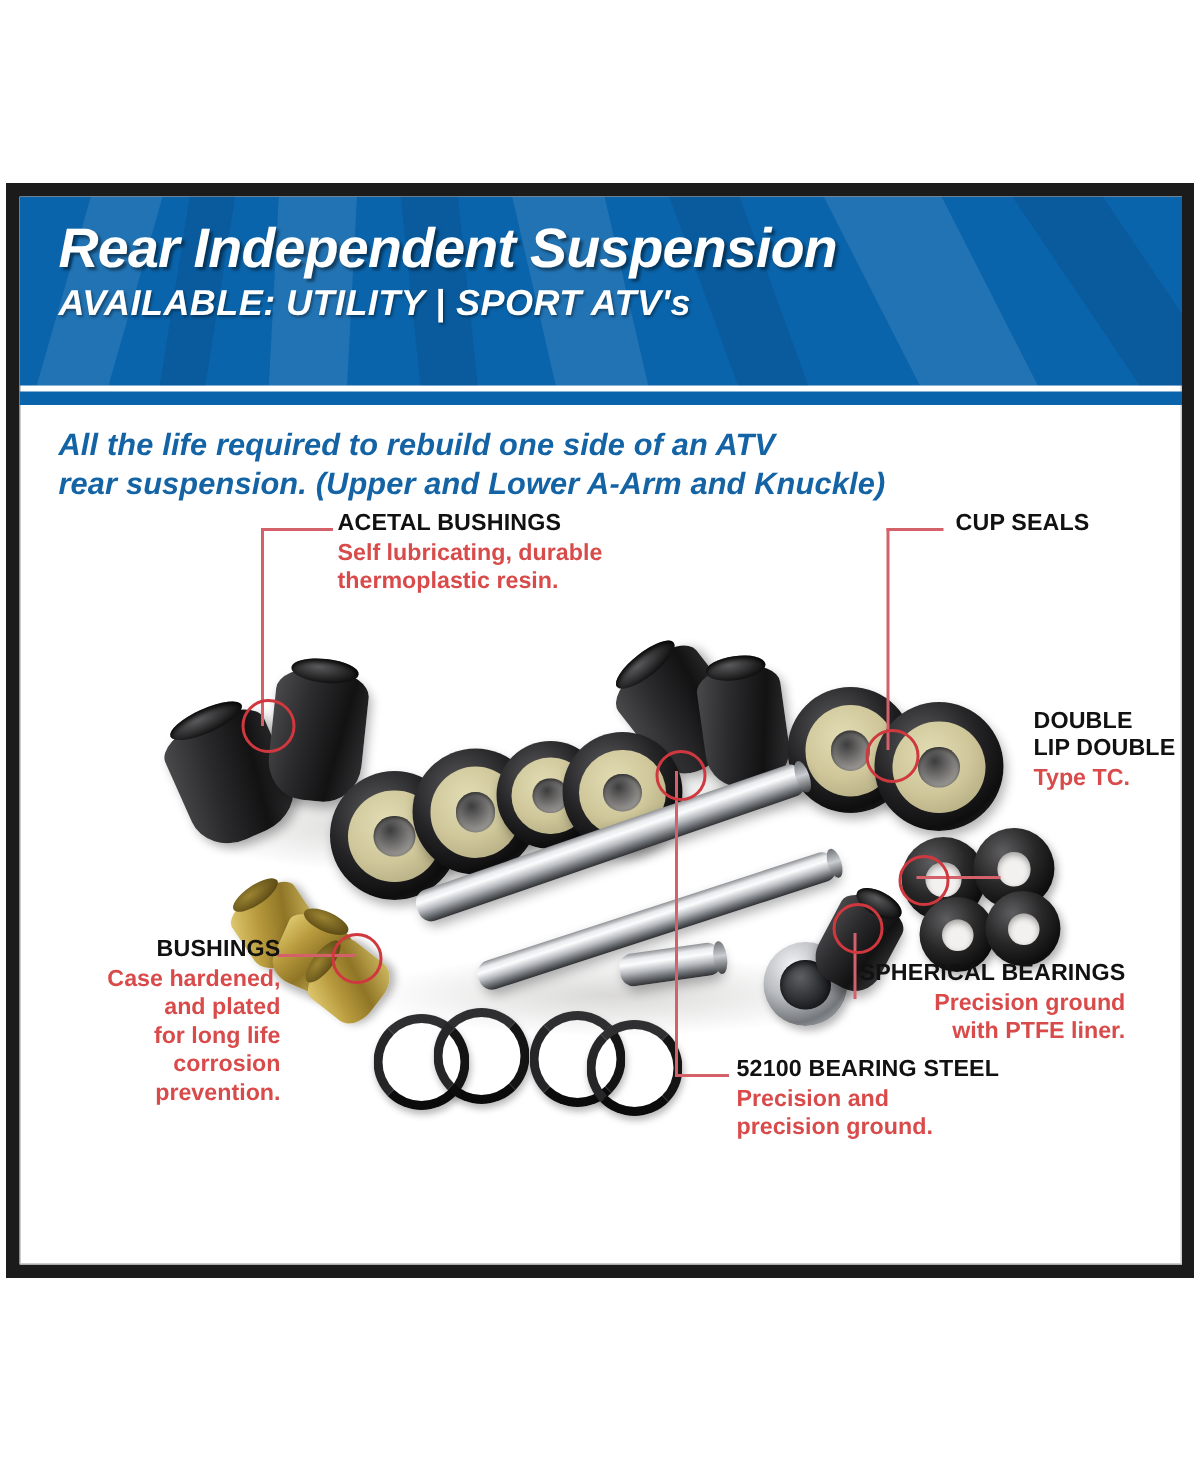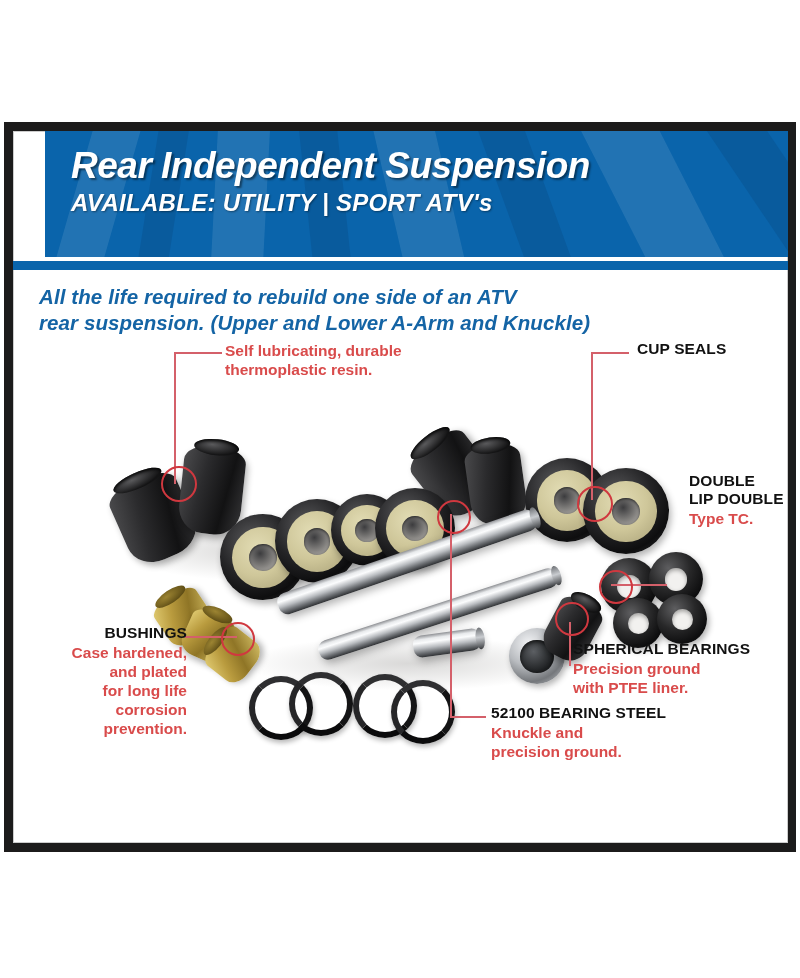--- a/index.html
+++ b/index.html
@@ -9,21 +9,21 @@
 
   
   #page{position:relative;width:800px;height:978px;background:#ffffff;}
 
   #card{position:absolute;left:4px;top:122px;width:792px;height:730px;
         background:#1c1b1b;box-sizing:border-box;padding:9px 8px 9px 9px;}
   #cardinner{position:relative;width:100%;height:100%;background:#ffffff;
         box-shadow:0 0 0 1px #cccccc inset;overflow:hidden;}
 
   
-  #banner{position:relative;height:126px;background:#0a64ab;overflow:hidden;margin-left:32px;}
+  #banner{position:relative;height:126px;background:#0a64ab;overflow:hidden;}
   .ray{position:absolute;top:-40px;background:rgba(255,255,255,.10);
        transform-origin:50% 0;}
   .ray2{background:rgba(10,60,110,.22);}
   #banner .bannertext{position:relative;z-index:3;padding:16px 0 0 26px;}
   #title{font-size:37px;font-weight:bold;font-style:italic;color:#ffffff;
          letter-spacing:-.5px;line-height:1.05;
          text-shadow:2px 2px 2px rgba(0,0,0,.45);white-space:nowrap;}
   #subtitle{font-size:24px;font-weight:bold;font-style:italic;color:#ffffff;
          letter-spacing:.3px;line-height:1.2;margin-top:3px;white-space:nowrap;
          text-shadow:1px 1px 2px rgba(0,0,0,.4);}
@@ -250,48 +250,49 @@
       <div class="ring" style="left:542px;top:266px;width:30px;height:30px;"></div>
 
       <div class="lead v" style="left:437px;top:178px;height:204px;"></div>
       <div class="lead h" style="left:437px;top:380px;width:36px;"></div>
       <div class="ring" style="left:424px;top:164px;width:30px;height:30px;"></div>
 
       <div class="lead h" style="left:172px;top:300px;width:52px;"></div>
       <div class="ring" style="left:208px;top:286px;width:30px;height:30px;"></div>
 
       <div class="cal" style="left:212px;top:4px;">
+        <div class="hd">ACETAL BUSHINGS</div>
         <div class="bd">
           <div>Self lubricating, durable</div>
           <div>thermoplastic resin.</div>
         </div>
       </div>
 
       <div class="cal" style="left:624px;top:4px;">
         <div class="hd">CUP SEALS</div>
       </div>
 
       <div class="cal" style="left:676px;top:136px;">
         <div class="hd">DOUBLE</div>
         <div class="hd">LIP DOUBLE</div>
         <div class="bd">Type TC.</div>
       </div>
 
-      <div class="cal" style="left:560px;top:304px;">
+      <div class="cal" style="left:560px;top:304px;text-align:right;">
         <div class="hd">SPHERICAL BEARINGS</div>
         <div class="bd">
           <div>Precision ground</div>
           <div>with  PTFE  liner.</div>
         </div>
       </div>
 
       <div class="cal" style="left:478px;top:368px;">
         <div class="hd">52100 BEARING STEEL</div>
         <div class="bd">
-          <div>Knuckle and</div>
+          <div>Precision and</div>
           <div>precision ground.</div>
         </div>
       </div>
 
       <div class="cal" style="left:18px;top:288px;width:156px;text-align:right;">
         <div class="hd" style="text-align:right;">BUSHINGS</div>
         <div class="bd">
           <div>Case hardened,</div>
           <div>and plated</div>
           <div>for long life</div>

